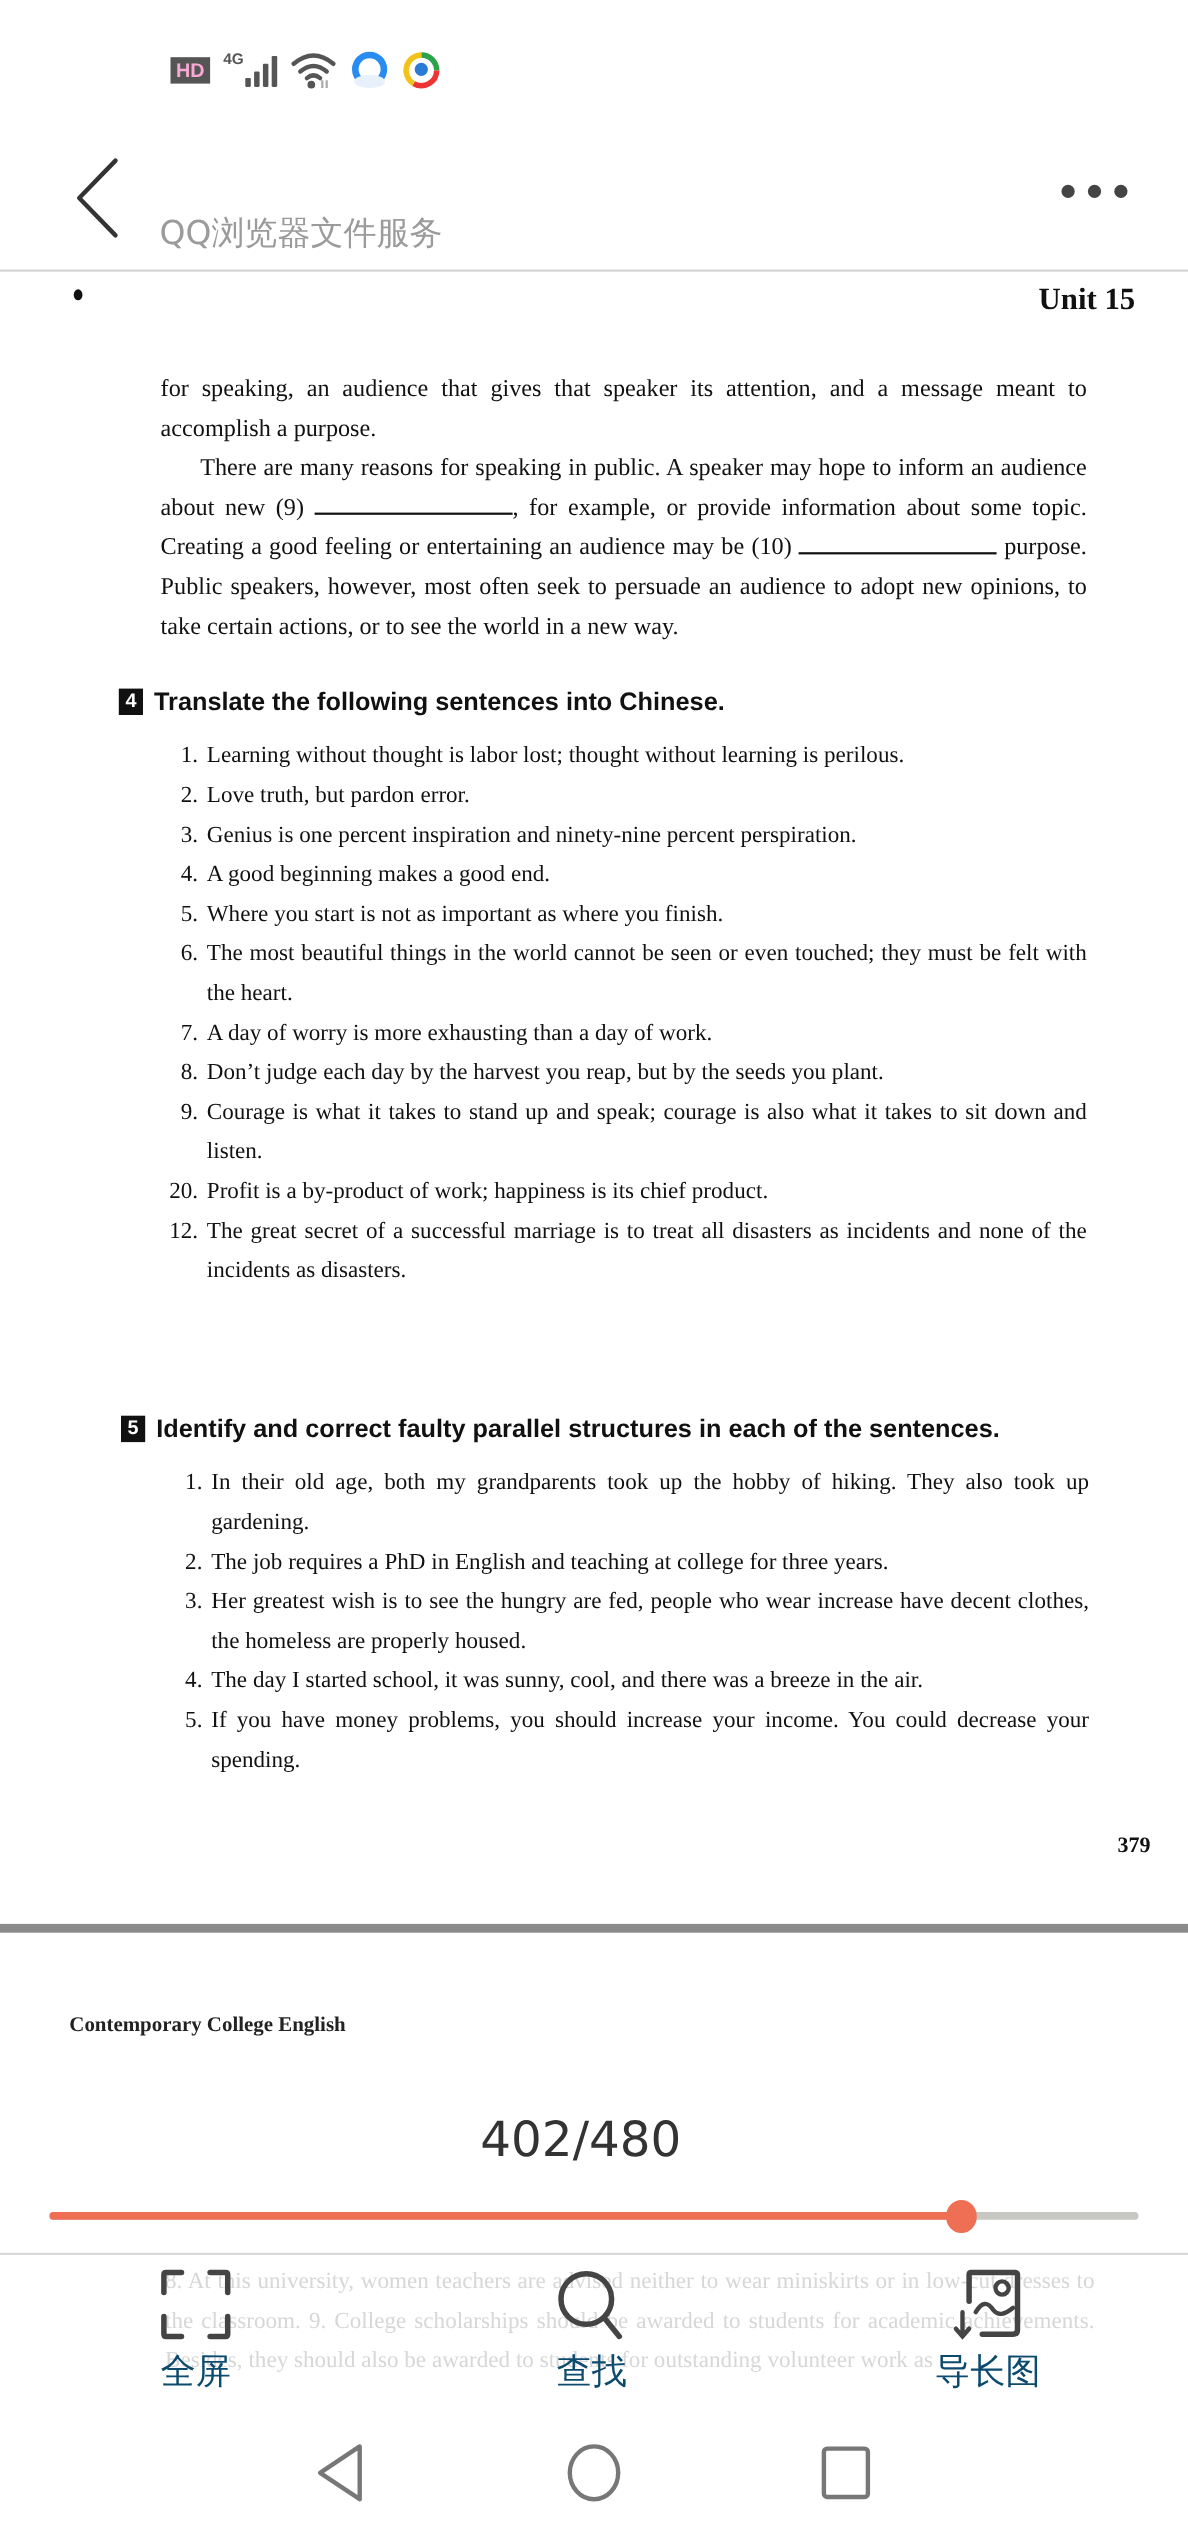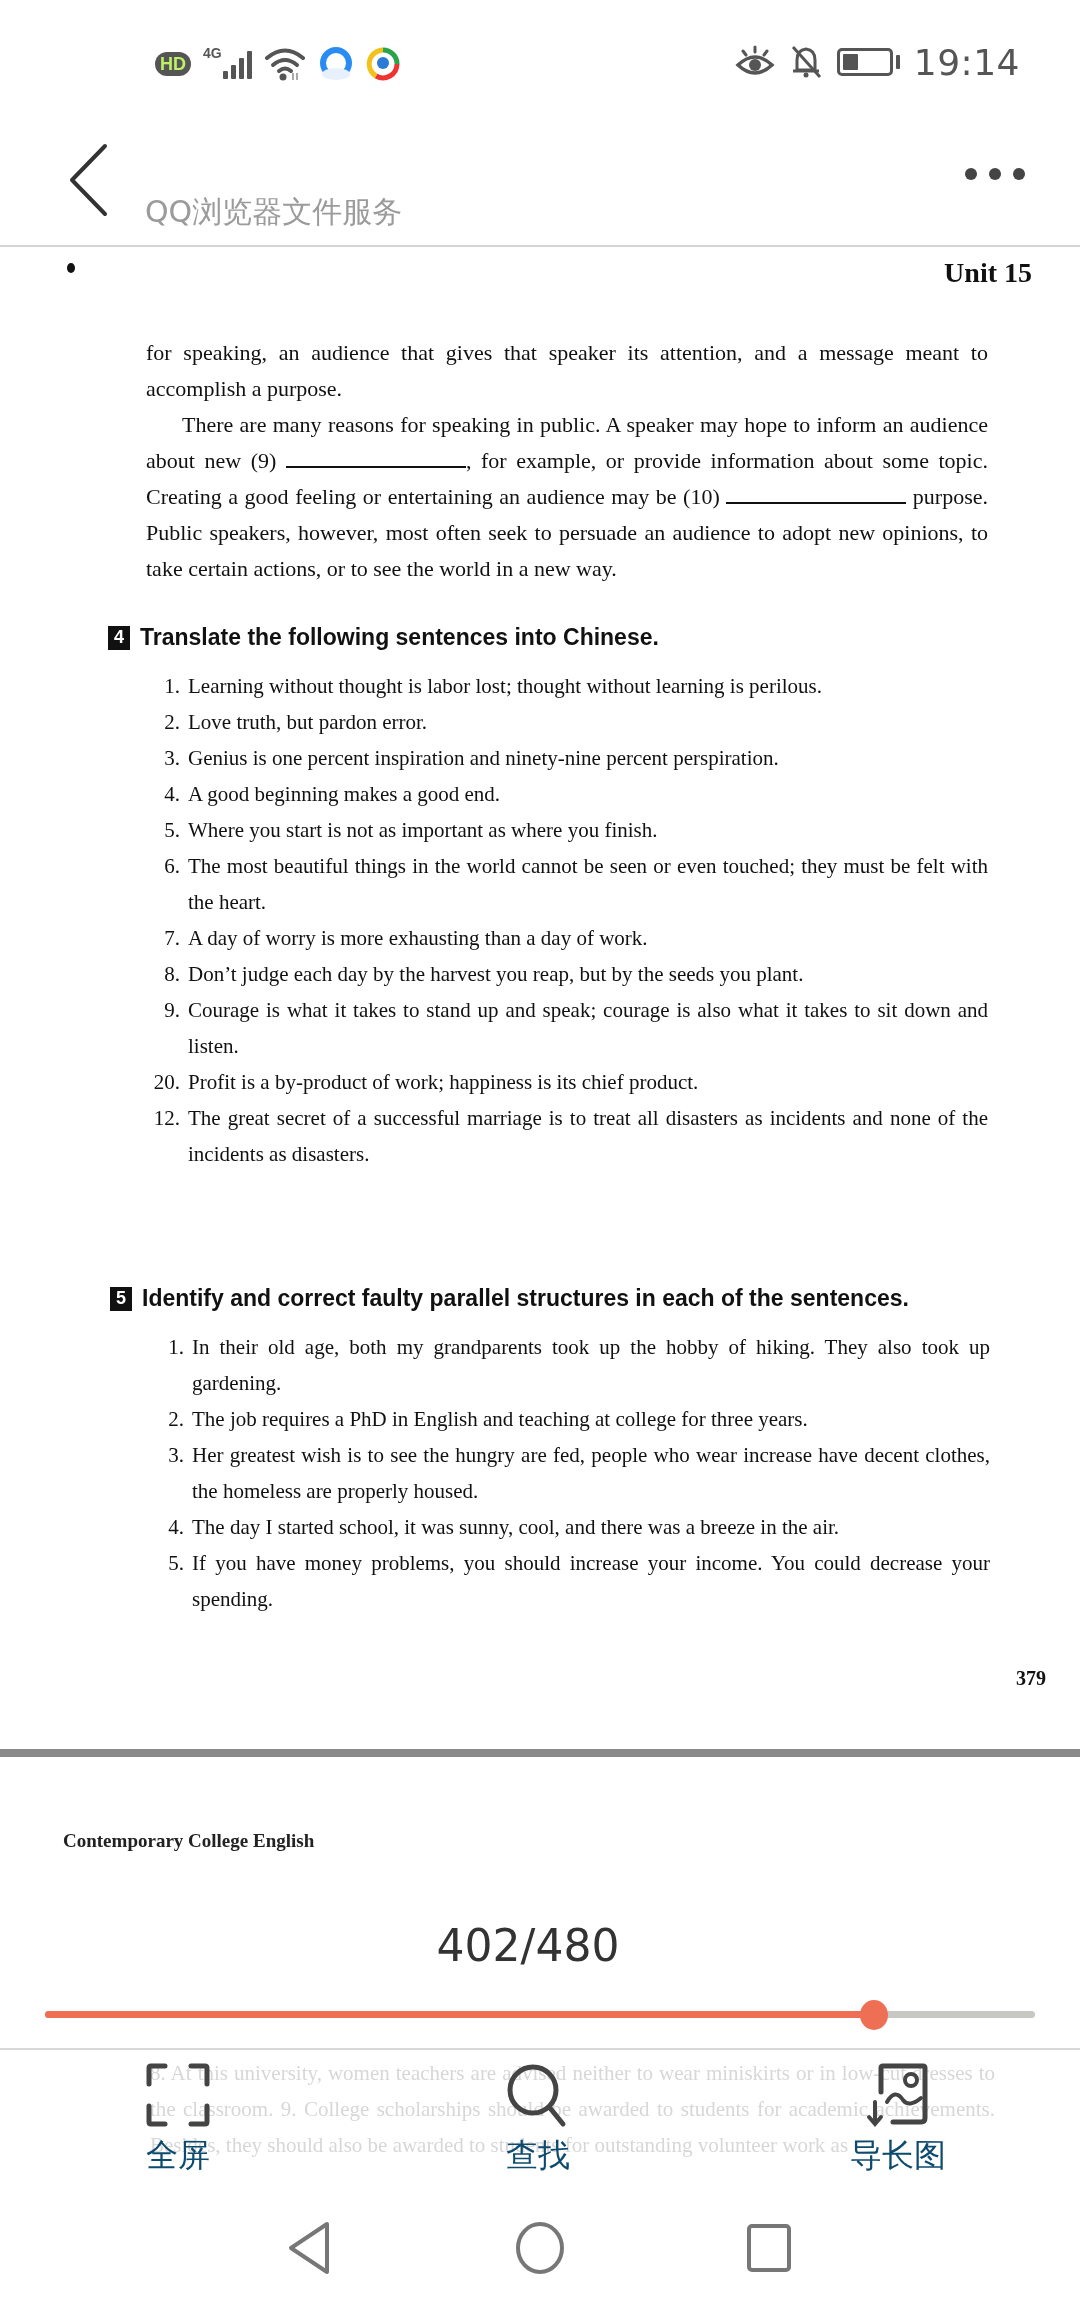--- a/index.html
+++ b/index.html
@@ -3,21 +3,21 @@
 <meta charset="utf-8">
 <style>
   * { margin: 0; padding: 0; box-sizing: border-box; }
   html, body { width: 1080px; height: 2310px; background: #ffffff; overflow: hidden; }
   body { position: relative; font-family: "Liberation Sans", "DejaVu Sans", sans-serif; color: #222; }
 
   
   .status-bar { position: absolute; top: 0; left: 0; width: 1080px; height: 120px; }
   .sb-left { position: absolute; left: 155px; top: 44px; display: flex; align-items: center; gap: 12px; height: 40px; }
   .sb-right { position: absolute; right: 60px; top: 40px; display: flex; align-items: center; gap: 14px; height: 44px; }
-  .hd-badge { background: #555; color: #bef264; font-weight: bold; font-size: 18px; padding: 3px 5px; border-radius: 12px; font-family: "Liberation Sans", sans-serif; line-height: 1; }
+  .hd-badge { background: #555; color: #f9a8d4; font-weight: bold; font-size: 18px; padding: 3px 5px; border-radius: 0; font-family: "Liberation Sans", sans-serif; line-height: 1; }
   .net { display: flex; align-items: flex-end; gap: 3px; height: 30px; position: relative; padding-left: 20px; }
   .net .g { position: absolute; left: 0; top: -4px; font-size: 14px; font-weight: bold; color: #555; }
   .net .bar { width: 5px; background: #555; border-radius: 1px; }
   .time { font-size: 36px; color: #555; font-family: "DejaVu Sans", sans-serif; letter-spacing: 0.5px; }
   .battery { width: 56px; height: 28px; border: 3px solid #555; border-radius: 5px; position: relative; }
   .battery .fill { position: absolute; left: 3px; top: 3px; bottom: 3px; background: #555; border-radius: 1px; }
   .battery-tip { width: 4px; height: 14px; background: #555; border-radius: 1px; margin-left: -10px; }
 
   
   .app-header { position: absolute; top: 120px; left: 0; width: 1080px; height: 127px; border-bottom: 2px solid #d5d5d5; }
@@ -91,40 +91,20 @@
       <circle cx="18" cy="17" r="13" fill="none" stroke="#2a8cf0" stroke-width="6"></circle>
       <ellipse cx="18" cy="28" rx="14" ry="6" fill="#e8f1fb"></ellipse>
     </svg>
     <svg width="34" height="34" viewBox="0 0 34 34">
       <path d="M17 3 A14 14 0 0 1 31 17" stroke="#2ba34a" stroke-width="5" fill="none"></path>
       <path d="M31 17 A14 14 0 0 1 10 29" stroke="#e33" stroke-width="5" fill="none"></path>
       <path d="M10 29 A14 14 0 0 1 17 3" stroke="#f2c21b" stroke-width="5" fill="none"></path>
       <circle cx="17" cy="16" r="6" fill="#2a7bd6"></circle>
     </svg>
   </div>
-  <div class="sb-right">
-    <svg width="40" height="34" viewBox="0 0 40 34">
-      <path d="M8 6 L11 10 M20 2 L20 7 M32 6 L29 10" stroke="#555" stroke-width="3" stroke-linecap="round"></path>
-      <path d="M3 20 Q20 4 37 20 Q20 36 3 20 Z" fill="none" stroke="#555" stroke-width="3.5"></path>
-      <circle cx="20" cy="20" r="6" fill="#555"></circle>
-    </svg>
-    <svg width="34" height="36" viewBox="0 0 34 36">
-      <path d="M8 26 L8 16 Q8 6 17 5 Q26 6 26 16 L26 26 Z" fill="none" stroke="#555" stroke-width="3"></path>
-      <path d="M4 27 L30 27" stroke="#555" stroke-width="3"></path>
-      <circle cx="17" cy="31" r="2.5" fill="#555"></circle>
-      <path d="M4 3 L31 33" stroke="#555" stroke-width="3"></path>
-    </svg>
-    <div style="display:flex;align-items:center;gap:0">
-      <div class="battery">
-          <div class="fill" id="battery-fill" style="width: 15.4px;"></div>
-        </div>
-      <div class="battery-tip" style="margin-left:3px"></div>
-    </div>
-    <span class="time">19:14</span>
-  </div>
 </div>
 
 <div class="app-header">
   <div class="back-btn">
     <svg width="60" height="80" viewBox="0 0 60 80">
       <path d="M45 8 L12 42 L45 76" stroke="#333" stroke-width="4" fill="none" stroke-linecap="round" stroke-linejoin="round"></path>
     </svg>
   </div>
   <div class="subtitle">QQ浏览器文件服务</div>
   <div class="more-btn">

